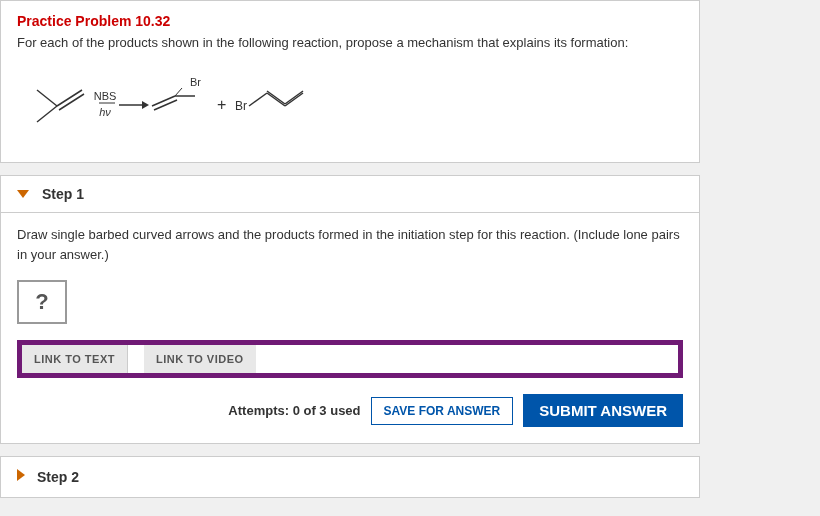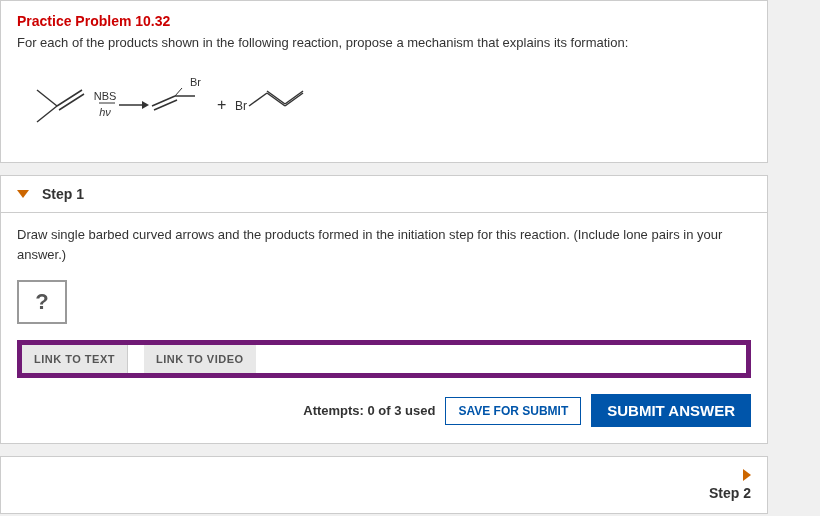--- a/index.html
+++ b/index.html
@@ -6,21 +6,21 @@
     body {
       font-family: Arial, sans-serif;
       font-size: 14px;
       background: #f0f0f0;
       width: 820px;
       min-height: 516px;
       color: #333;
     }
 
     .main-container {
-      width: 768px;
+      width: 700px;
       background: #f0f0f0;
     }
 
     
     .problem-section {
       background: #fff;
       border: 1px solid #ccc;
       margin: 0;
       padding: 12px 16px 16px 16px;
     }
@@ -197,24 +197,23 @@
     
     .step2-section {
       background: #fff;
       border: 1px solid #ccc;
       margin-top: 6px;
     }
 
     .step2-header {
       padding: 12px 16px;
       display: flex;
-      align-items: flex-end;
-      gap: 4px;
-      cursor: pointer;
-      flex-direction: column;
+      align-items: flex-start;
+      gap: 12px;
+      cursor: pointer;
     }
 
     .step2-header-title {
       font-weight: bold;
       font-size: 14px;
       color: #333;
     }
   </style>
 </head>
 <body>
@@ -274,21 +273,21 @@
         <div class="question-box">
           <span>?</span>
         </div>
       </div>
       <div class="links-row">
         <button class="link-btn">LINK TO TEXT</button>
         <button class="link-btn">LINK TO VIDEO</button>
       </div>
       <div class="attempts-row">
         <span class="attempts-label">Attempts: 0 of 3 used</span>
-        <button class="save-later-btn">SAVE FOR SUBMIT</button>
+        <button class="save-later-btn">SAVE FOR ANSWER</button>
         <button class="submit-btn">SUBMIT ANSWER</button>
       </div>
     </div>
   </div>
 
   <div style="height:6px; background:#f0f0f0;"></div>
 
   <div class="step2-section">
     <div class="step2-header">
       <div class="triangle-right" style="width:0;height:0;border-top:6px solid transparent;border-bottom:6px solid transparent;border-left:8px solid #cc6600;"></div>

